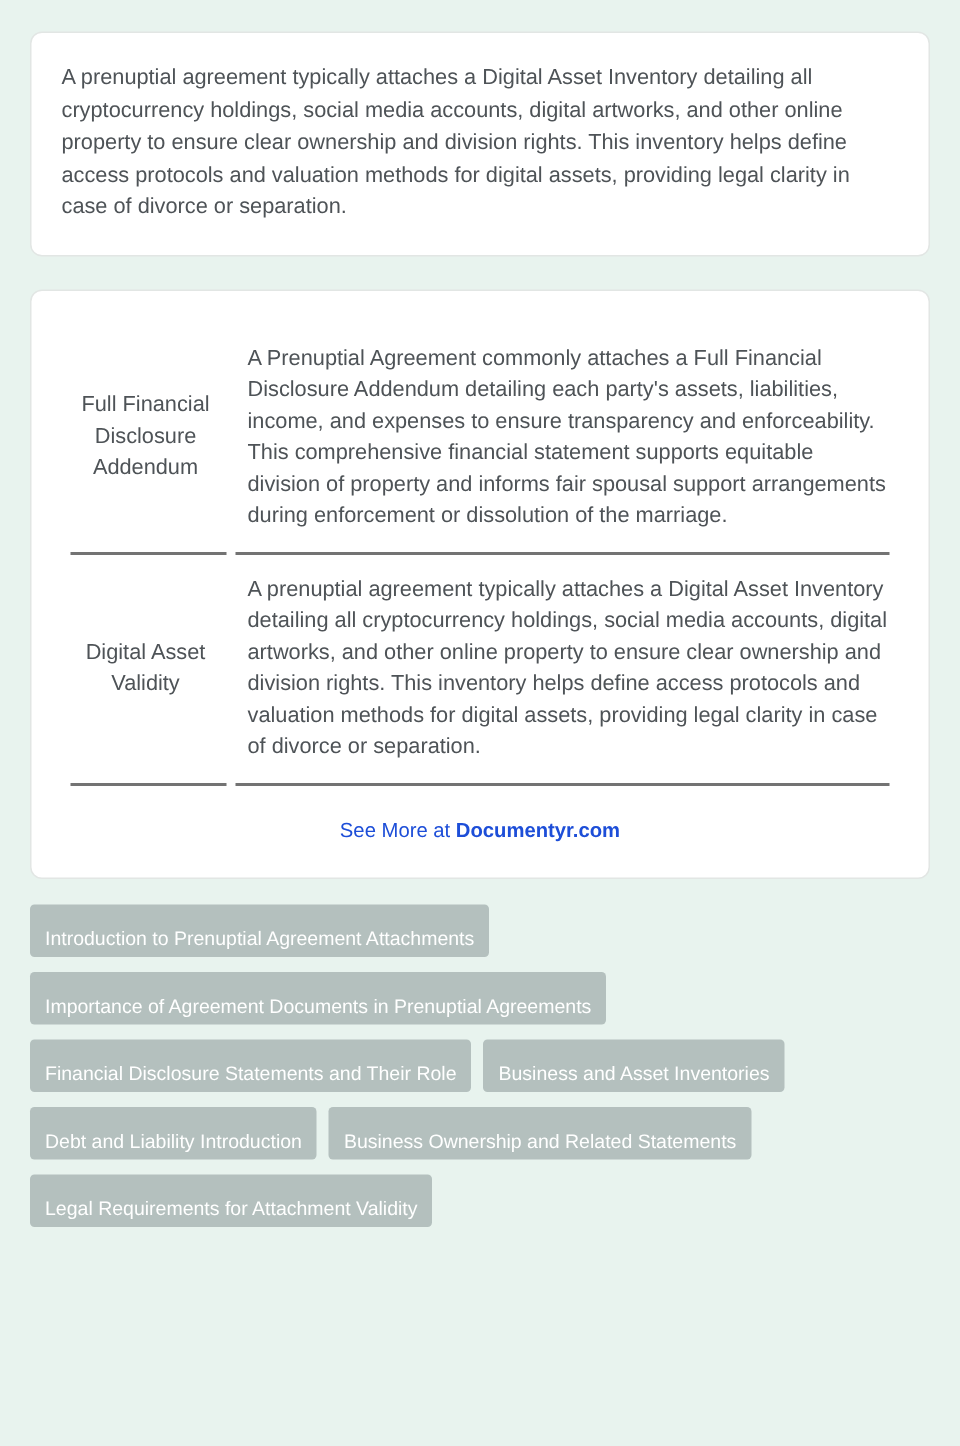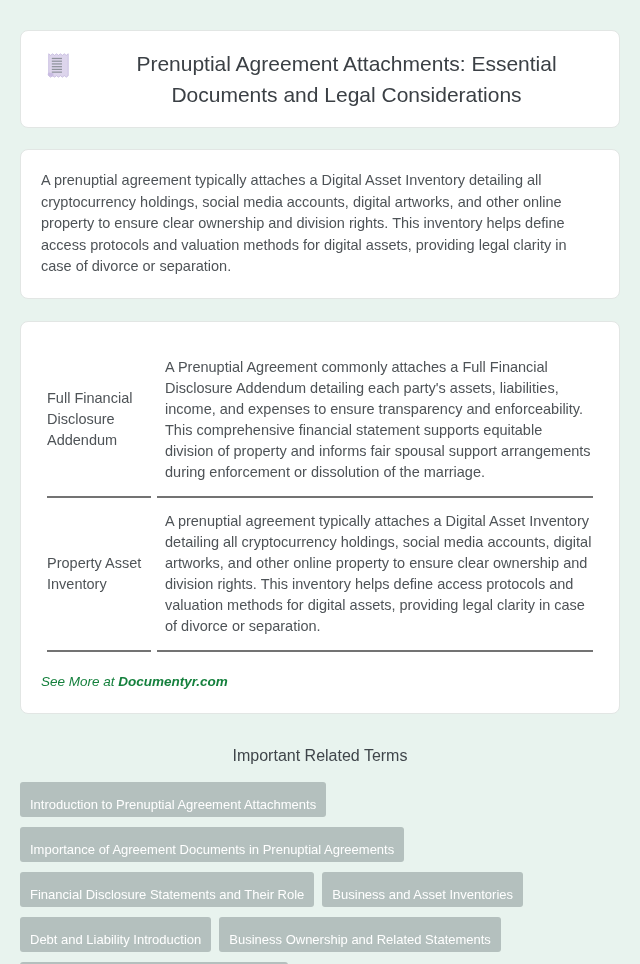--- a/index.html
+++ b/index.html
@@ -47,28 +47,27 @@
   .table-card { margin-top: 22px; padding: 22px 20px 20px; }
   table.terms-table {
     width: 100%;
     border-collapse: separate;
     border-spacing: 6px 0;
     font-size: 14.5px;
     line-height: 21px;
     color: #4e5357;
   }
   .terms-table td { border-bottom: 2px solid #737373; padding: 13px 0; }
-  td.term-cell { width: 104px; vertical-align: middle; padding-right: 4px; }
+  td.term-cell { width: 104px; vertical-align: middle; padding-right: 4px; text-align: center; }
   td.desc-cell { vertical-align: middle; padding-left: 8px; }
 
   .see-more {
-    text-align: left;
-    font-style: italic;
+    text-align: center;
     font-size: 13.5px;
-    color: #15803d;
+    color: #1d4ed8;
     margin-top: 22px;
     margin-bottom: 4px;
   }
   .see-more .brand { font-weight: bold; }
 
   
   .related-heading {
     margin-top: 33px;
     text-align: center;
     font-size: 16px;
@@ -92,59 +91,41 @@
     border-radius: 3px;
     white-space: nowrap;
     cursor: pointer;
   }
 </style>
 </head>
 <body>
 
 <div class="page">
 
-  <div class="card header-card">
-    <span class="receipt-icon">
-      <svg width="25" height="29" viewBox="0 0 32 36" aria-hidden="true">
-        <path d="M6 3 l2.5 2 2.5-2 2.5 2 2.5-2 2.5 2 2.5-2 2.5 2 2.5-2 2.5 2 2.5-2 v28 l-2.5 2 -2.5-2 -2.5 2 -2.5-2 -2.5 2 -2.5-2 -2.5 2 -2.5-2 -2.5 2 -2.5-2 z" fill="#ddd5ec" stroke="#c3b7de" stroke-width="1"></path>
-        <path d="M6 27 q-3 3 1 5 l5 0 0-4 z" fill="#c9bce2"></path>
-        <g stroke="#8f939c" stroke-width="1.6">
-          <line x1="10" y1="9" x2="23" y2="9"></line>
-          <line x1="10" y1="12.5" x2="23" y2="12.5"></line>
-          <line x1="10" y1="16" x2="23" y2="16"></line>
-          <line x1="10" y1="19.5" x2="23" y2="19.5"></line>
-          <line x1="10" y1="23" x2="23" y2="23"></line>
-          <line x1="10" y1="26.5" x2="23" y2="26.5"></line>
-        </g>
-      </svg>
-    </span>
-    <h1 class="page-title">Prenuptial Agreement Attachments: Essential Documents and Legal Considerations</h1>
-  </div>
 
   <div class="card intro-card">
     <p class="intro-text">A prenuptial agreement typically attaches a Digital Asset Inventory detailing all cryptocurrency holdings, social media accounts, digital artworks, and other online property to ensure clear ownership and division rights. This inventory helps define access protocols and valuation methods for digital assets, providing legal clarity in case of divorce or separation.</p>
   </div>
 
   <div class="card table-card">
     <table class="terms-table">
       <tbody>
         <tr>
           <td class="term-cell">Full Financial Disclosure Addendum</td>
           <td class="desc-cell">A Prenuptial Agreement commonly attaches a Full Financial Disclosure Addendum detailing each party's assets, liabilities, income, and expenses to ensure transparency and enforceability. This comprehensive financial statement supports equitable division of property and informs fair spousal support arrangements during enforcement or dissolution of the marriage.</td>
         </tr>
         <tr>
-          <td class="term-cell">Property Asset Inventory</td>
+          <td class="term-cell">Digital Asset Validity</td>
           <td class="desc-cell">A prenuptial agreement typically attaches a Digital Asset Inventory detailing all cryptocurrency holdings, social media accounts, digital artworks, and other online property to ensure clear ownership and division rights. This inventory helps define access protocols and valuation methods for digital assets, providing legal clarity in case of divorce or separation.</td>
         </tr>
       </tbody>
     </table>
     <p class="see-more"><span>See More at </span><span class="brand">Documentyr.com</span></p>
   </div>
 
-  <h2 class="related-heading">Important Related Terms</h2>
 
   <div class="tags">
     <span class="tag">Introduction to Prenuptial Agreement Attachments</span>
     <span class="tag">Importance of Agreement Documents in Prenuptial Agreements</span>
     <span class="tag">Financial Disclosure Statements and Their Role</span>
     <span class="tag">Business and Asset Inventories</span>
     <span class="tag">Debt and Liability Introduction</span>
     <span class="tag">Business Ownership and Related Statements</span>
     <span class="tag">Legal Requirements for Attachment Validity</span>
 

